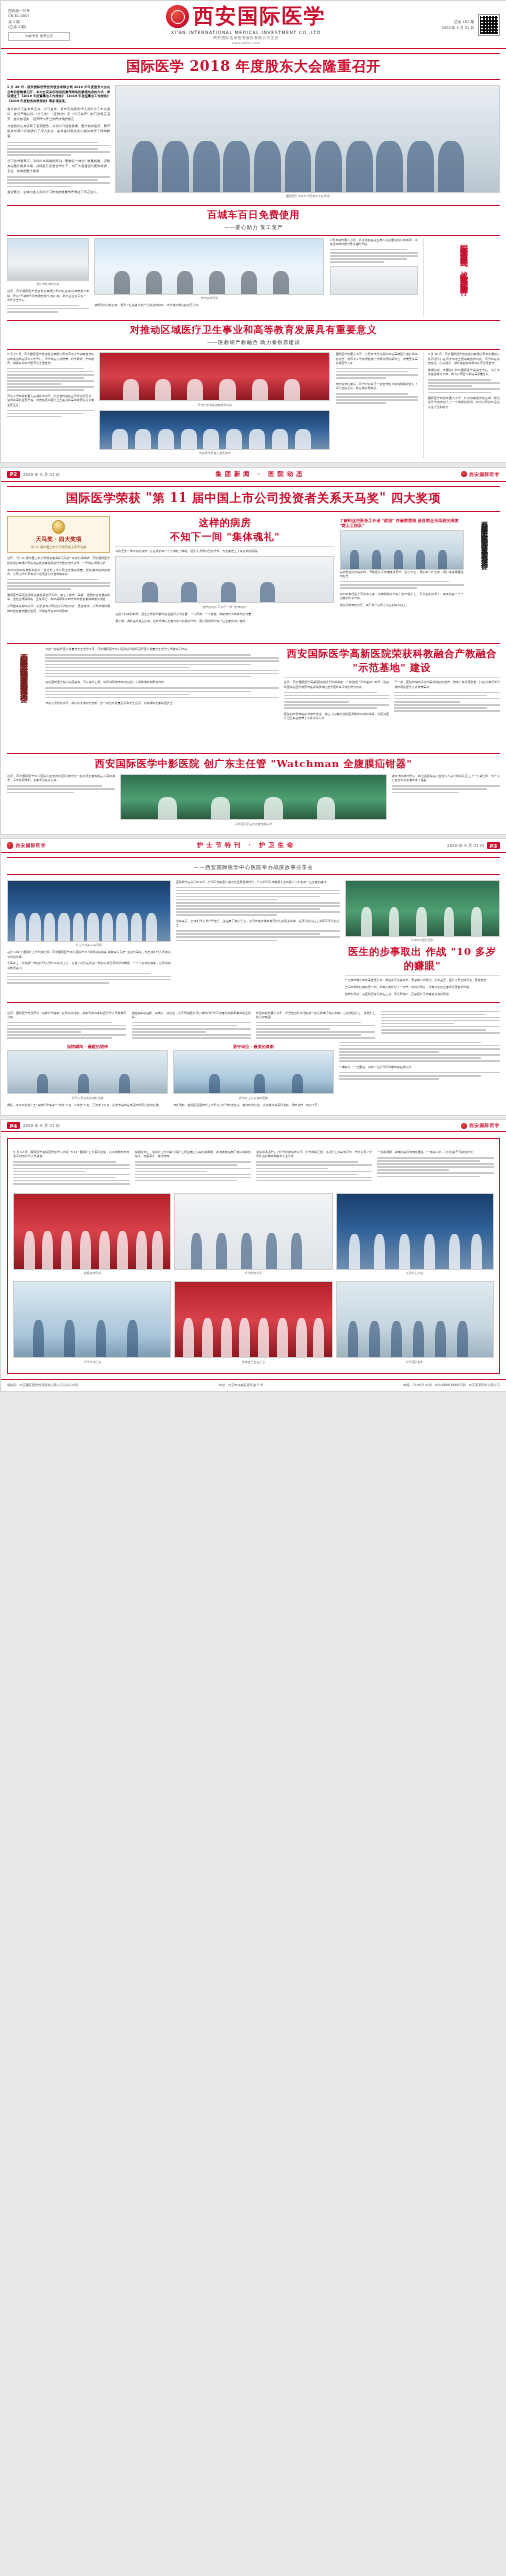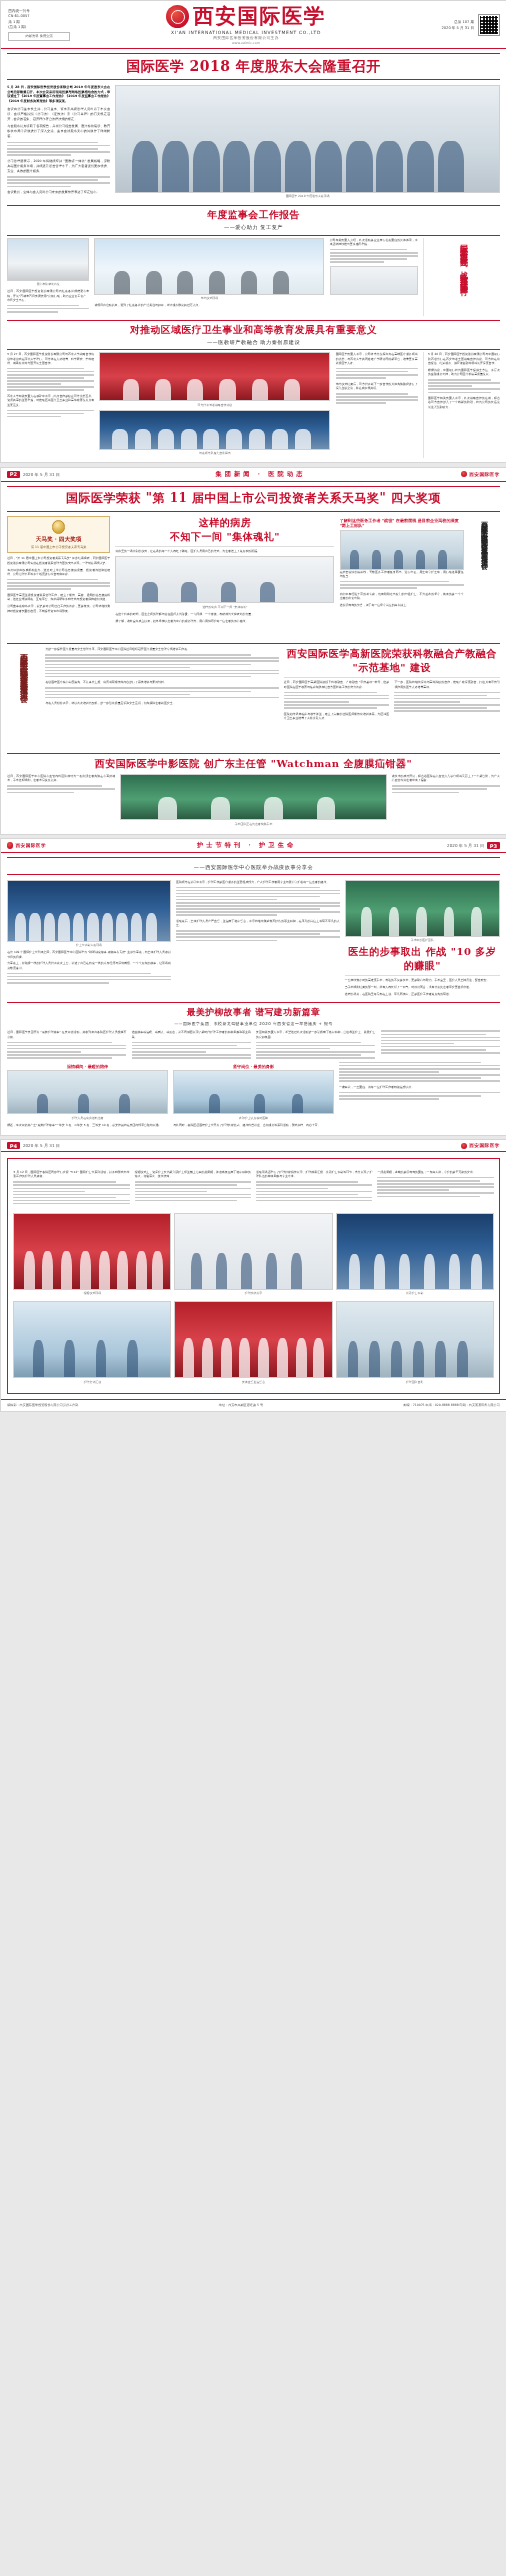--- a/index.html
+++ b/index.html
@@ -344,21 +344,21 @@
             <span style="left:68%"></span>
           <span style="left:76%"></span>
             <span style="left:84%"></span>
         </div>
       </div>
       <div class="cap">国际医学 2019 年度股东大会现场</div>
     </div>
   </div>
 
   <div class="headline-red-box">
-    <div class="headline2">年度监事会工作报告</div>
+    <div class="headline2">百城车百日免费使用</div>
     <div class="subhead">——爱心助力 复工复产</div>
   </div>
 
   <div class="cols">
     <div class="col" style="max-width:82px">
       <div class="photo ph-amb" style="height:43px"></div>
       <div class="cap">爱心车队整装待发</div>
       <div class="para dense">近日，西安国际医学投资股份有限公司向社会各界捐赠爱心车辆，开展"百城车百日免费使用"公益行动，助力企业复工复产、市民安全出行。</div>
       <div class="tlines">
           <i class="m"></i>
@@ -737,24 +737,20 @@
       <div class="feature-title sm">医生的步事取出 作战 "10 多岁的赚眼"</div>
       <div class="rule-thin"></div>
       <div class="para dense">一台持续数小时的高难度手术，考验的不仅是技术，更是耐心与毅力。手术室里，医护人员全神贯注，配合默契。</div>
       <div class="para dense">当手术顺利结束的那一刻，所有人都长舒了一口气。对他们而言，没有什么比患者平安更值得欣慰。</div>
       <div class="para dense">这样的场景，在医院里每天都在上演。平凡而伟大，正是医护工作者最真实的写照。</div>
     </div>
   </div>
 
   <div class="rule-red"></div>
 
-  <div class="center" style="padding:1px 6.2px 0 6.2px">
-    <div class="feature-title">最美护柳故事者  谱写建功新篇章</div>
-    <div class="subhead" style="font-size:3.9px">——国际医学集团、东模新龙驾驶事业单位 2020 年西安省这一举措施庆 + 报号</div>
-  </div>
 
   <div class="cols" style="padding-top:4.1px">
     <div class="col">
       <div class="para dense">近日，国际医学集团开展 "最美护理故事" 征集评选活动，共收到来自各院区护理人员投稿百余篇。</div>
       <div class="tlines">
           <i class="m"></i>
           <i></i>
           <i></i>
           <i class="s"></i>
           <i></i>

